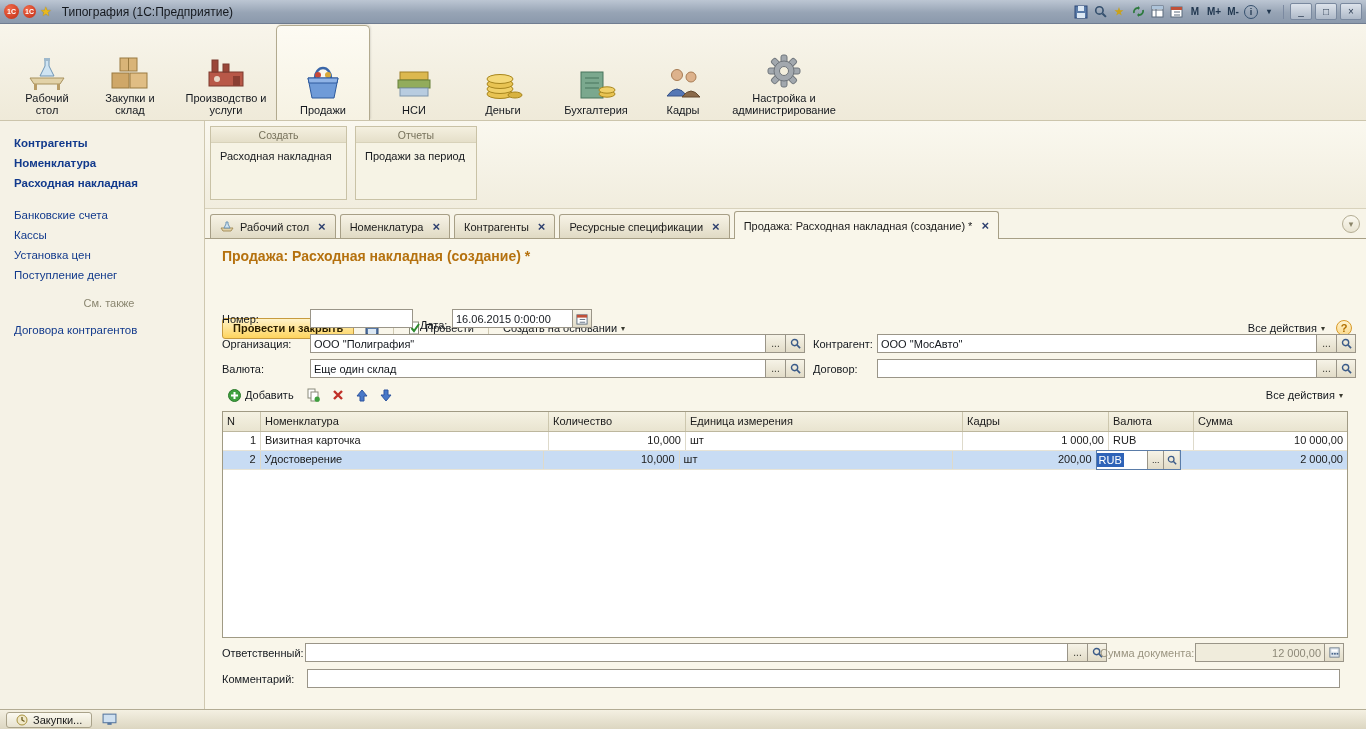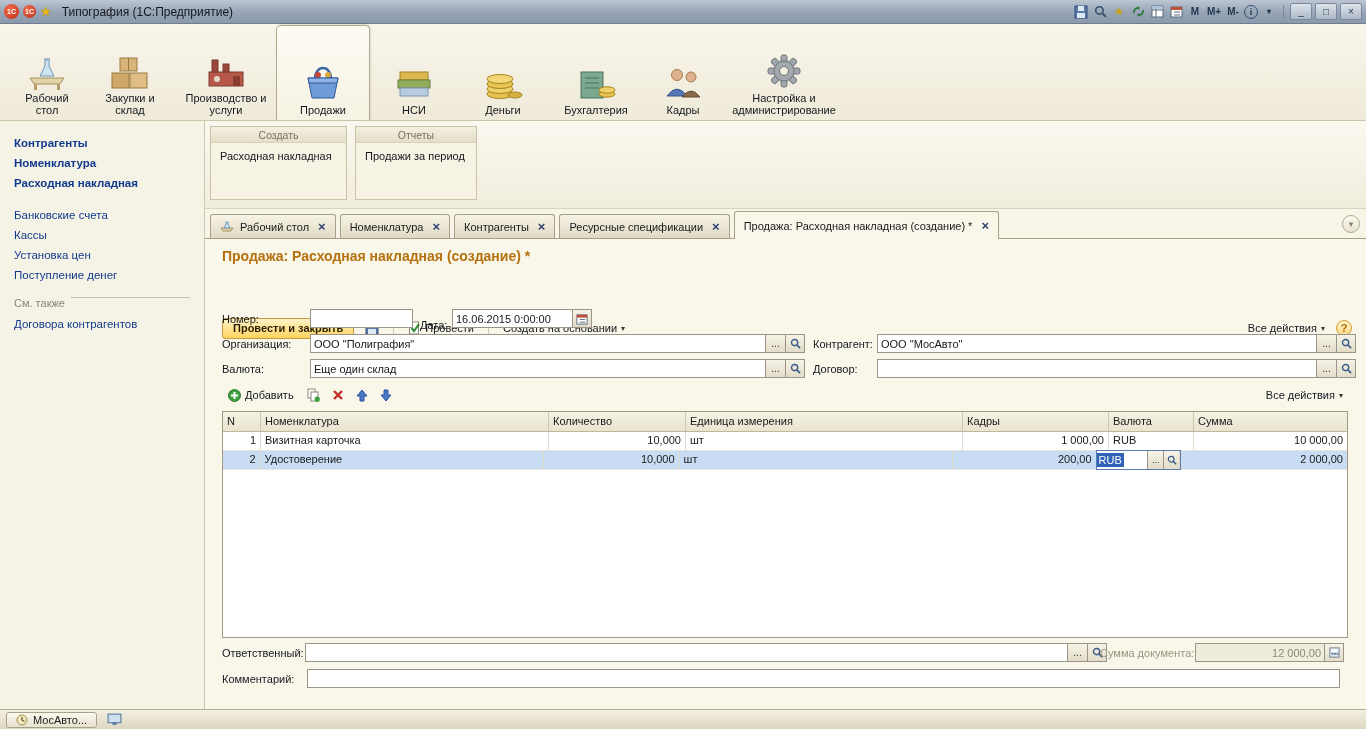--- a/index.html
+++ b/index.html
@@ -34,21 +34,21 @@
   .rib-item .rib-label { text-align:center; line-height:12px; color:#14181e; }
   .rib-item.active { background:linear-gradient(#fdfbf3,#f6f2e3); border:1px solid #b2aa8f; border-bottom:none;
     border-radius:5px 5px 0 0; height:95px; position:relative; z-index:2; box-shadow:1px -1px 2px rgba(0,0,0,0.10); }
 
   
   .sidebar { position:absolute; top:121px; left:0; width:205px; bottom:20px;
     background:#f5f2e6; border-right:1px solid #cfc8b0; padding:16px 0 0 14px; }
   .side-link { display:block; color:#123a8c; margin-bottom:8px; cursor:pointer; font-size:11.5px; text-decoration:none; }
   .side-link.bold { font-weight:bold; }
   .side-gap { height:12px; }
-  .side-sec { display:flex; gap:6px; margin:16px 0 9px 0; color:#8a8670; }
+  .side-sec { display:flex; align-items:center; gap:6px; margin:16px 0 9px 0; color:#8a8670;flex-direction:column; }
   .side-sec .line { flex:1; height:1px; background:#c9c2aa; margin-right:14px; }
 
   
   .main { position:absolute; top:121px; left:205px; right:0; bottom:20px; background:#f7f4e8; }
 
   .cmdpanel { position:absolute; top:0; left:0; right:0; height:88px;
     background:linear-gradient(#faf8ef,#f1edde); border-bottom:1px solid #d8d2bc; }
   .group { position:absolute; top:5px; height:74px; border:1px solid #c9c2a6; background:#f6f3e5; }
   .group-title { height:16px; background:linear-gradient(#f4f0e0,#e5dfc9); color:#77725c;
     text-align:center; font-size:10.5px; line-height:16px; border-bottom:1px solid #d8d2ba; }
@@ -549,21 +549,21 @@
   </div>
 
   <div class="statusbar">
     <span class="hist-btn">
       <span>
         <svg width="12" height="12" viewBox="0 0 12 12">
             <circle cx="6" cy="6" r="5" fill="#f0e8c8" stroke="#a8923e"></circle>
             <path d="M6 3 V6 L8.5 7.5" stroke="#6a5a1e" fill="none" stroke-width="1.3"></path>
           </svg>
       </span>
-      <span>МосАвто...</span>
+      <span>Закупки...</span>
     </span>
     <span>
       <svg width="15" height="13" viewBox="0 0 14 12">
           <rect x="1" y="1" width="12" height="8" fill="#cfe0f0" stroke="#5878a0"></rect>
           <rect x="5" y="9" width="4" height="2" fill="#5878a0"></rect>
         </svg>
     </span>
   </div>
 
 </div>

